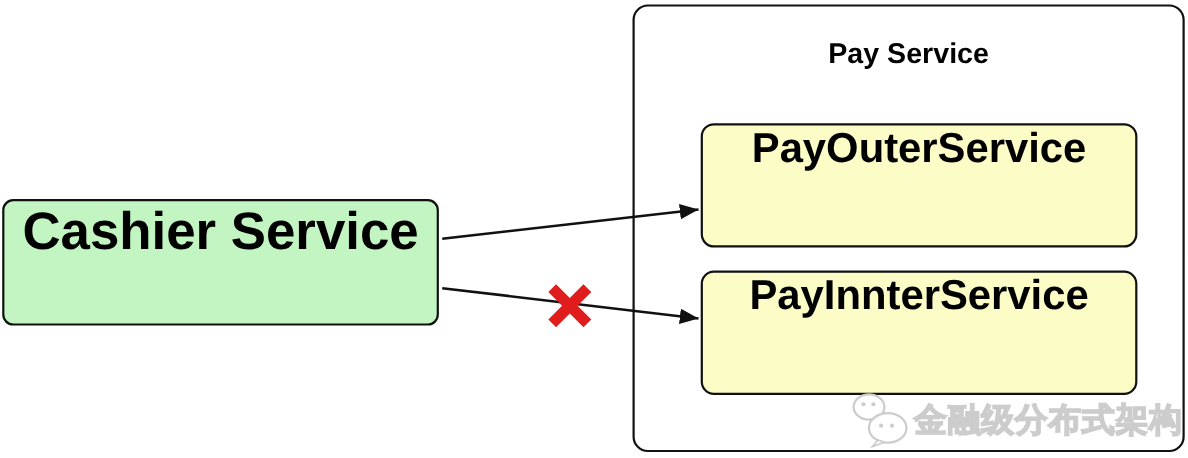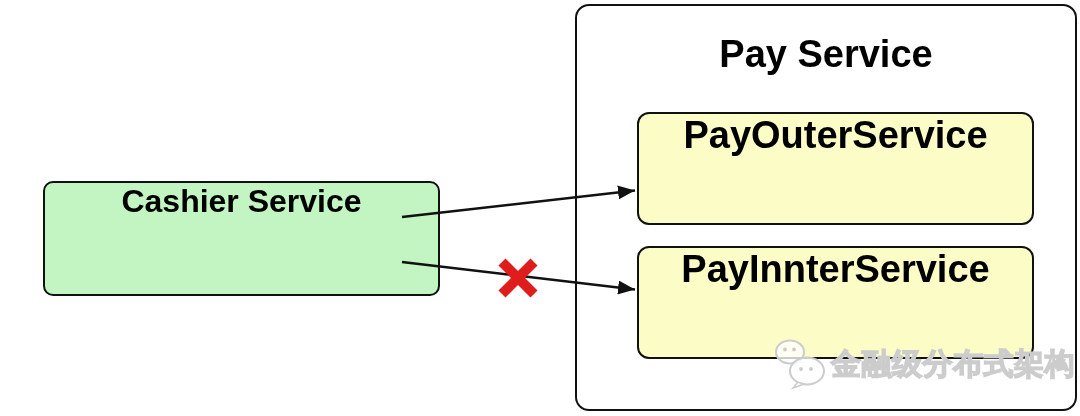--- a/index.html
+++ b/index.html
@@ -25,37 +25,36 @@
     font-weight: bold;
     color: #000000;
   }
   .cashier {
     left: 2px;
     top: 181px;
     width: 397px;
     height: 115px;
     border-radius: 10px;
     background: var(--cashier_fill);
-    font-size: 32px;
-    margin-left: 41px;
+    font-size: 48px;
   }
   .pay-container {
     left: 575px;
     top: 4px;
     width: 502px;
     height: 407px;
     border-radius: 14px;
     background: #ffffff;
     align-items: flex-start;
   }
   .pay-title {
     width: 100%;
     text-align: center;
     margin-top: 27px;
-    font-size: 38px;
+    font-size: 26px;
     font-weight: bold;
     color: #000000;
   }
   .inner-service {
     width: 397px;
     height: 113px;
     border-radius: 12px;
     background: var(--service_fill);
     font-size: 38px;
   }
@@ -78,21 +77,21 @@
   .arrow-head { fill: var(--arrow); }
   .cross-line {
     stroke: var(--cross_red);
     stroke-width: 10;
     stroke-linecap: butt;
   }
 
   .watermark {
     position: absolute;
     left: 774px;
-    top: 338px;
+    top: 356px;
     display: flex;
     align-items: center;
     gap: 5px;
     pointer-events: none;
   }
   .watermark-text {
     font-size: 30px;
     font-weight: bold;
     letter-spacing: 0.5px;
     color: rgba(255, 255, 255, 0.60);

